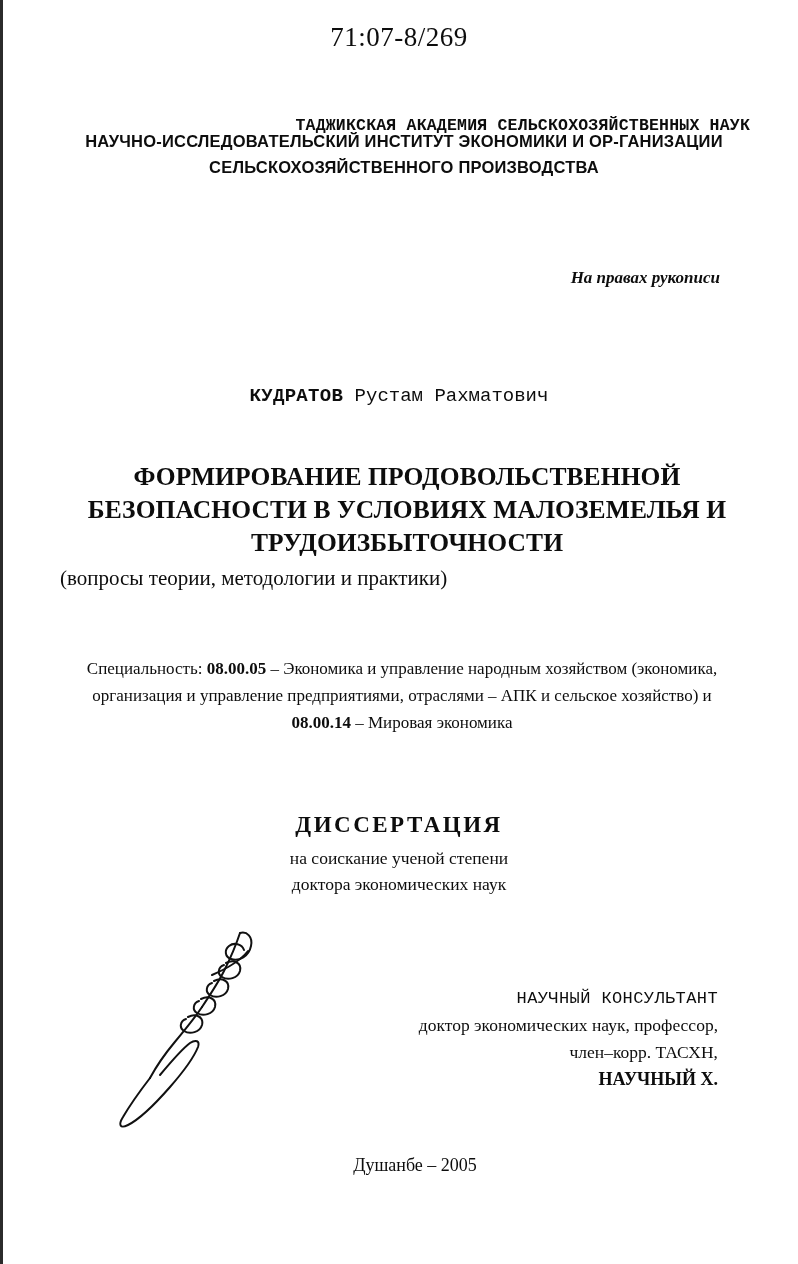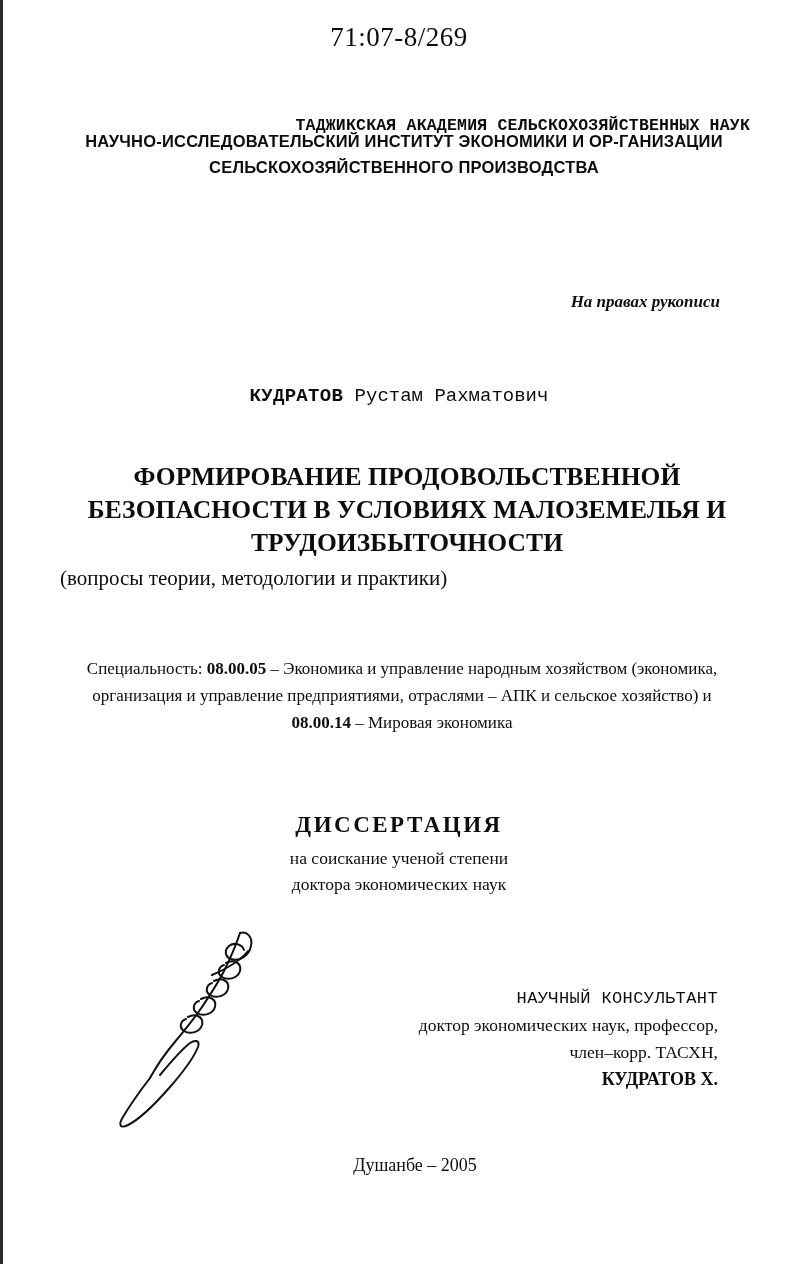--- a/index.html
+++ b/index.html
@@ -61,21 +61,20 @@
     letter-spacing: 0.2px;
   }
   .manuscript {
     position: absolute;
     right: 78px;
     top: 268px;
     font-family: "Liberation Serif", serif;
     font-weight: bold;
     font-style: italic;
     font-size: 17px;
-    margin-top: 24px;
   }
   .author {
     position: absolute;
     left: 0;
     top: 385px;
     width: 798px;
     text-align: center;
     font-size: 19px;
     font-family: Liberation Mono, monospace;
   }
@@ -218,18 +217,18 @@
         <path d="M60 163 C50 176 40 190 33 202 C28 210 30 214 38 210 C50 204 66 188 80 172 C94 156 104 142 108 132 C110 126 106 124 100 128 C92 134 80 148 70 160"></path>
         <path d="M122 60 C136 54 150 46 158 36"></path>
       </g>
     </svg>
   </div>
 
   <div class="consultant">
     <div class="head">НАУЧНЫЙ КОНСУЛЬТАНТ</div>
     <div>доктор экономических наук, профессор,</div>
     <div>член–корр. ТАСХН,</div>
-    <div class="name">КУДРАТОВ Х.</div>
+    <div class="name">НАУЧНЫЙ Х.</div>
   </div>
 
   <div class="place">Душанбе – 2005</div>
 
 </div>
 
 </body></html>

